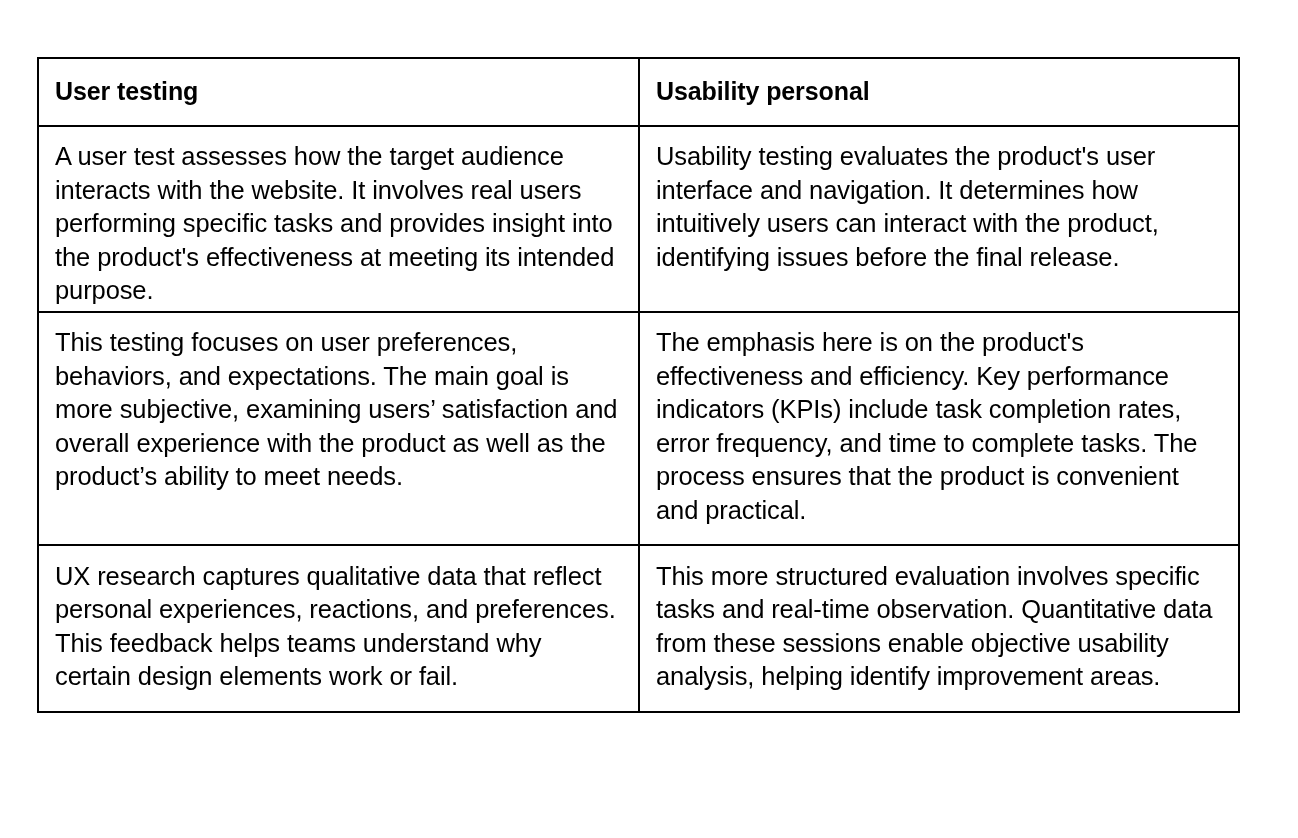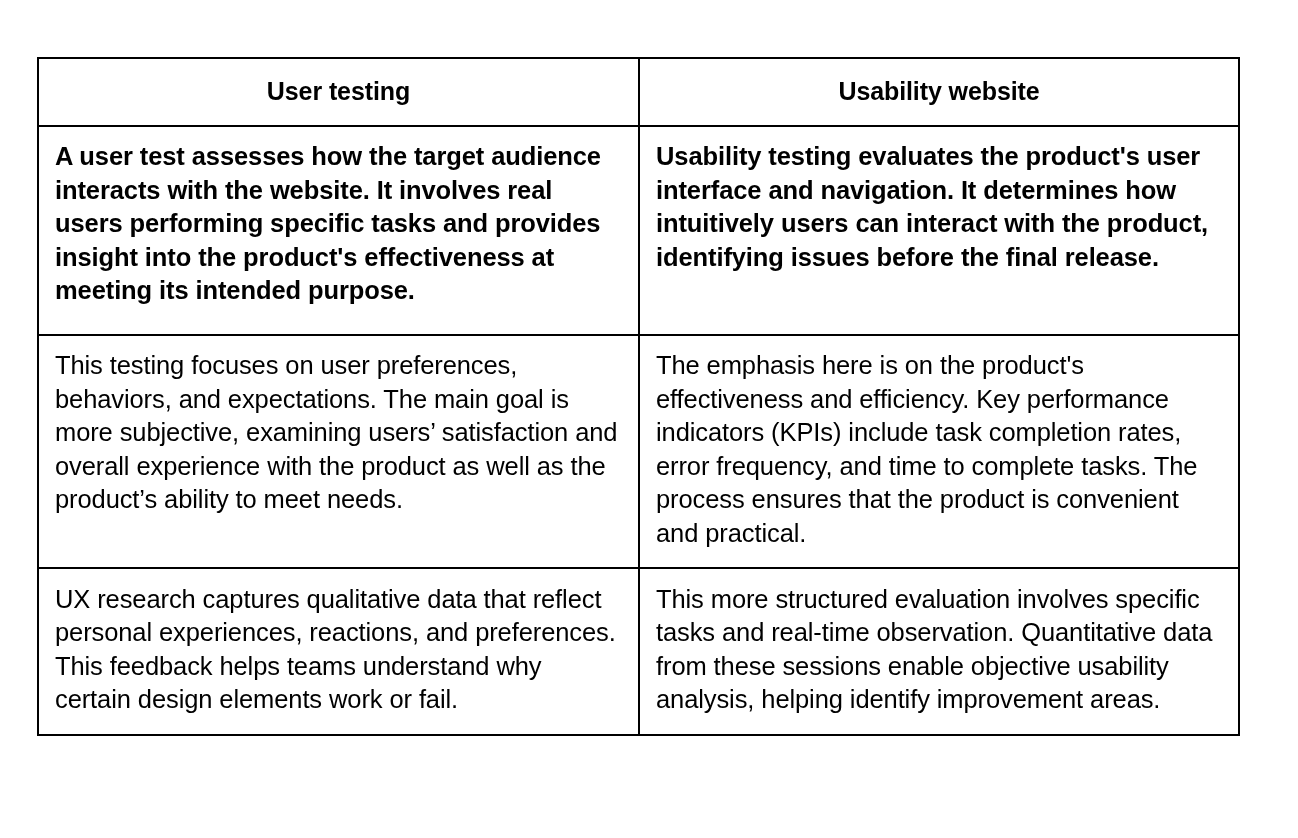--- a/index.html
+++ b/index.html
@@ -43,45 +43,44 @@
     line-height: 33.6px;
     font-weight: normal;
     letter-spacing: -0.1px;
   }
   #comparison-table thead th {
     font-weight: bold;
     font-size: 25px;
     padding-top: 16px;
     padding-bottom: 18px;
     line-height: 32px;
-    text-align: center;
   }
   #comparison-table tbody td {
     padding-top: 13px;
     padding-bottom: 15px;
   }
   
-  #comparison-table tbody tr.row-0 td { padding-bottom: 26px; font-weight: bold; }
+  #comparison-table tbody tr.row-0 td { padding-bottom: 3px; }
   #comparison-table tbody tr.row-1 td { padding-bottom: 16px; }
   #comparison-table tbody tr.row-2 td { padding-top: 14px; padding-bottom: 17px; }
 </style>
 </head>
 <body>
 
 <div id="page">
 
   <table id="comparison-table">
     <colgroup>
       <col class="col-left">
       <col class="col-right">
     </colgroup>
     <thead>
       <tr>
         <th>User testing</th>
-        <th>Usability website</th>
+        <th>Usability personal</th>
       </tr>
     </thead>
     <tbody>
       <tr class="row-0">
         <td>A user test assesses how the target audience interacts with the website. It involves real users performing specific tasks and provides insight into the product's effectiveness at meeting its intended purpose.</td>
         <td>Usability testing evaluates the product's user interface and navigation. It determines how intuitively users can interact with the product, identifying issues before the final release.</td>
       </tr>
       <tr class="row-1">
         <td>This testing focuses on user preferences, behaviors, and expectations. The main goal is more subjective, examining users’ satisfaction and overall experience with the product as well as the product’s ability to meet needs.</td>
         <td>The emphasis here is on the product's effectiveness and efficiency. Key performance indicators (KPIs) include task completion rates, error frequency, and time to complete tasks. The process ensures that the product is convenient and practical.</td>

